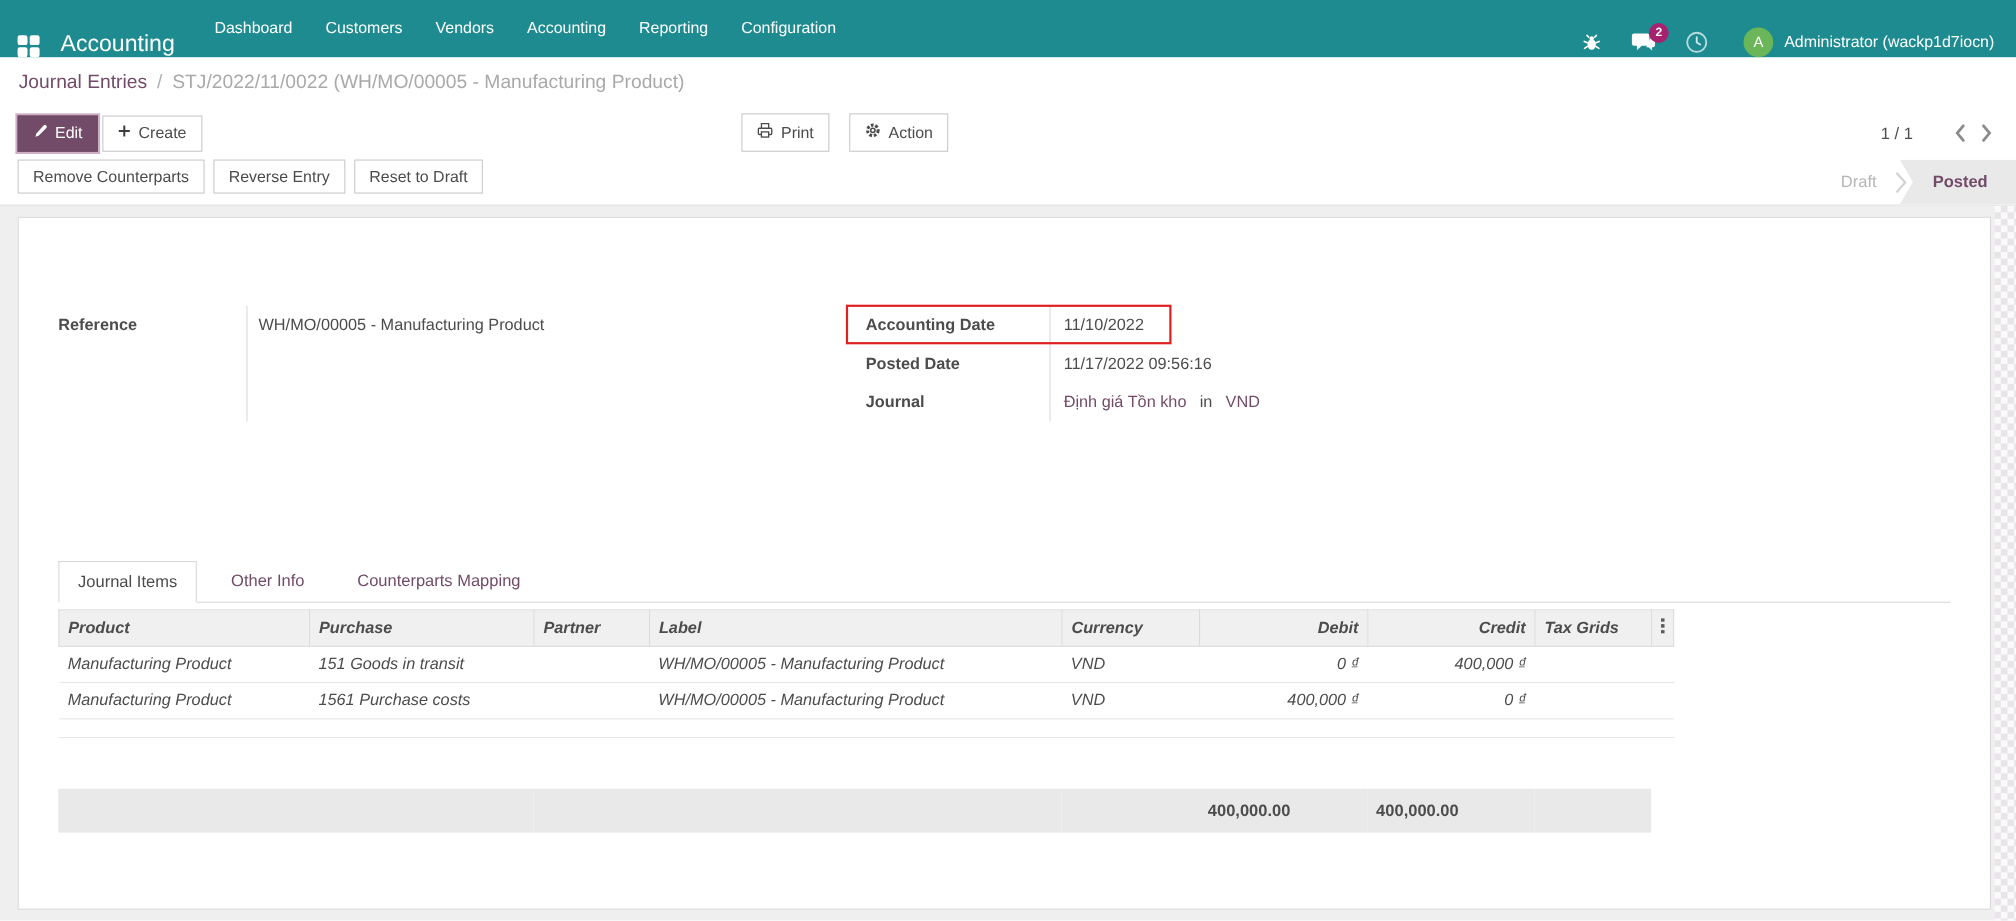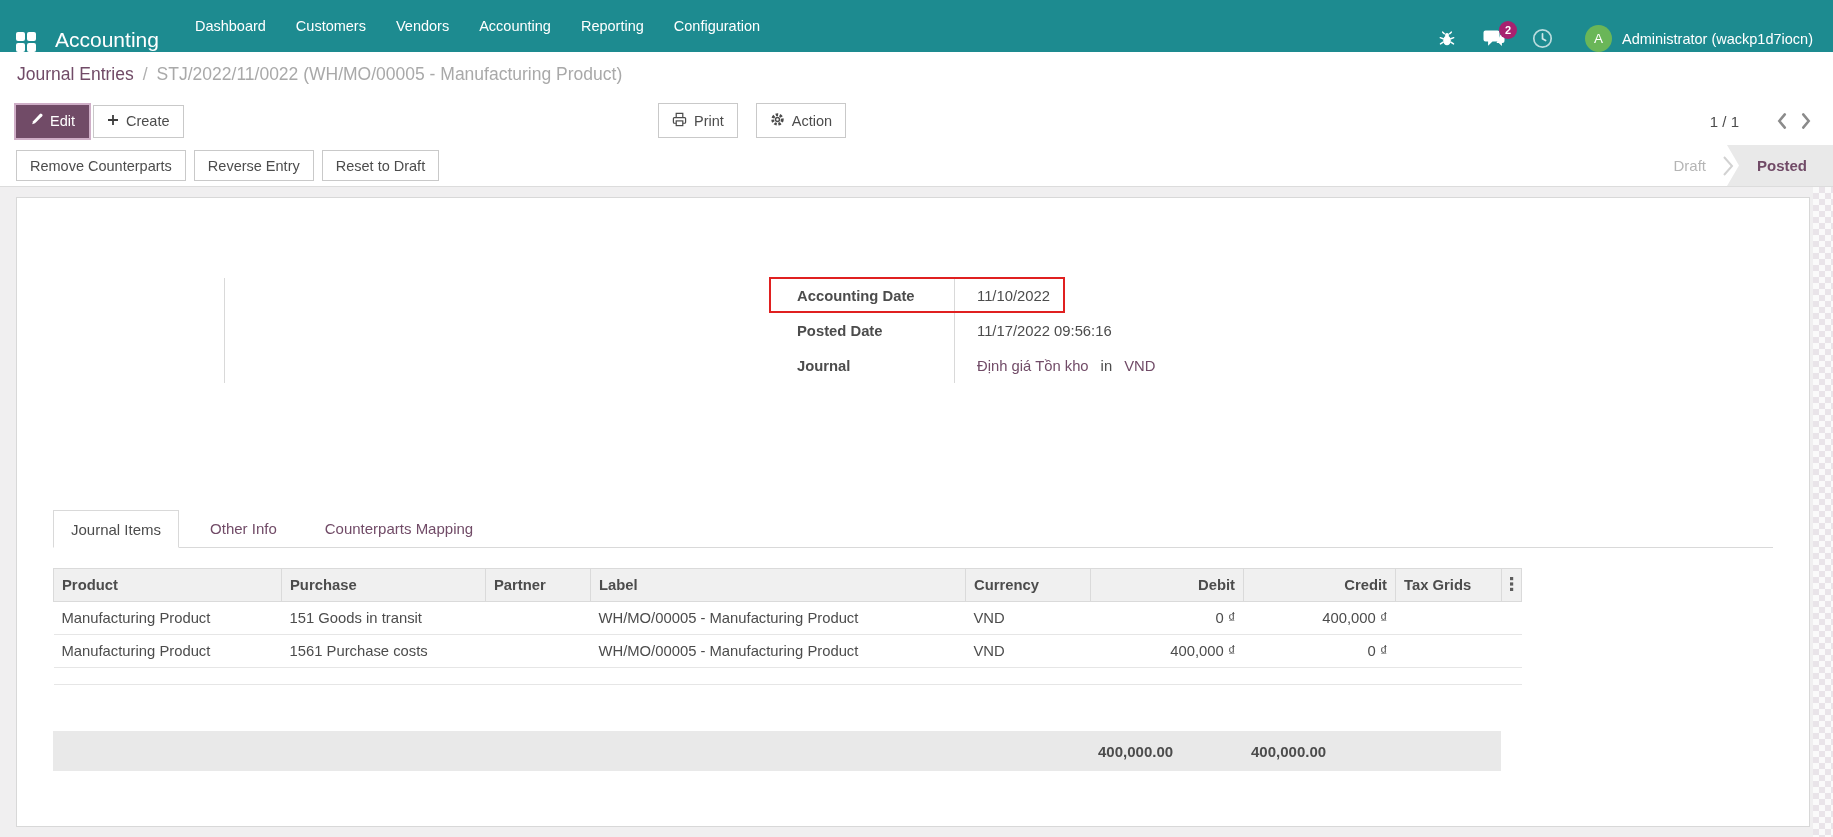--- a/index.html
+++ b/index.html
@@ -29,28 +29,28 @@
   .bc-link { color:var(--primary,#714b67); cursor:pointer; }
   .bc-sep { color:#b0b0b0; margin:0 9px; }
   .bc-current { color:#a9a9a9; }
 
   
   .control-row { height:48px; position:relative; display:flex; align-items:center; padding-left:16px; }
   .btn { height:33px; display:inline-flex; align-items:center; gap:7px; padding:0 13px; background:#fff;
     border:1px solid #c9c9c9; font-size:14.5px; color:#4c4c4c; cursor:pointer; font-family:inherit; white-space:nowrap; }
   .btn-primary { background:var(--primary,#714b67); border-color:var(--primary,#714b67); color:#fff;
     box-shadow:0 0 0 2px #cfaec7; margin-right:4px; }
-  .center-btns { position:absolute; left:658px; top:6px; display:flex; gap:18px; }
+  .center-btns { position:absolute; left:674px; top:6px; display:flex; gap:18px; }
   .center-btns .btn { height:35px; }
   .pager { position:absolute; right:14px; top:0; height:100%; display:flex; align-items:center; }
   .pager-count { font-size:15px; margin-right:30px; color:#4c4c4c; }
   .pager-arrow { background:none; border:none; padding:0 7px; cursor:pointer; display:flex; }
 
   
-  .status-row { height:42px; border-bottom:1px solid #dcdcdc; display:flex; align-items:center;
+  .status-row { height:42px; border-bottom:1px solid #dcdcdc; display:flex; align-items:flex-start;
     padding-left:16px; position:relative; }
   .status-btn { height:31px; margin-right:8px; }
   .statusbar-states { position:absolute; right:0; top:0; height:100%; display:flex; align-items:center; }
   .state-draft { color:#b5b5b5; font-size:15px; margin-right:16px; cursor:pointer; }
   .state-chev { margin-right:-7px; z-index:1; display:flex; }
   .state-active { height:100%; background:#e9e9e9; clip-path:polygon(0 0,100% 0,100% 100%,0 100%,12px 50%);
     display:flex; align-items:center; padding:0 26px 0 30px; color:var(--primary,#714b67);
     font-weight:700; font-size:15px; cursor:pointer; }
 
   
@@ -64,34 +64,34 @@
   .fields { display:flex; margin-top:30px; }
   .fgroup { position:relative; }
   .fgroup-left { width:716px; }
   .fgroup-right { width:620px; }
   .vline { position:absolute; top:0; bottom:0; width:1px; background:#d9d9d9; }
   .fgroup-left .vline { left:171px; }
   .fgroup-right .vline { left:185px; }
   .frow { height:35px; display:flex; align-items:center; }
   .frow label { font-weight:700; color:#4c4c4c; font-size:14.8px; }
   .fgroup-left .frow label { width:171px; }
-  .fgroup-right .frow { padding-left:28px; }
+  .fgroup-right .frow { padding-left:18px; }
   .fgroup-right .frow label { width:169px; }
   .fval { padding-left:11px; font-size:14.8px; color:#4c4c4c; }
   .red-box { position:absolute; left:0; top:-1px; width:296px; height:36px;
     border:2px solid var(--highlight,#e02020); pointer-events:none; z-index:2; }
   .link { color:var(--primary,#714b67); cursor:pointer; }
   .in-word { margin:0 12px; }
 
   .tabs { margin-top:127px; display:flex; border-bottom:1px solid #d9d9d9; }
   .tab { font-size:15px; padding:10px 17px 9px; color:var(--primary,#714b67); cursor:pointer; margin-bottom:-1px; }
   .tab.active { color:#4c4c4c; background:#fff; border:1px solid #d9d9d9; border-bottom:1px solid #fff; }
   .tab + .tab { margin-left:14px; }
 
-  .jtable { border-collapse:collapse; table-layout:fixed; width:1468px; margin-top:20px; font-size:14.8px; }
+  .jtable { border-collapse:collapse; table-layout:fixed; width:1468px; margin-top:6px; font-size:14.8px;font-style:italic; }
   .jtable th { background:#f0f0f0; border:1px solid #dadada; font-weight:700; text-align:left;
     height:33px; padding:0 8px; color:#4c4c4c; cursor:pointer; white-space:nowrap; overflow:hidden; }
   .jtable th.num { text-align:right; }
   .jtable td { border-bottom:1px solid #e6e6e6; height:33px; padding:0 8px; white-space:nowrap; overflow:hidden; }
   .jtable td.num { text-align:right; }
   .jtable tr.empty-row td { height:17px; }
   .jtable th.dots-col { text-align:center; padding:0; }
 
   .totals-table { border-collapse:collapse; table-layout:fixed; width:1448px; margin-top:46px; font-size:15px; }
   .totals-table td { background:#e9e9e9; height:40px; padding:0 8px; font-weight:700; }
@@ -215,20 +215,24 @@
     <span class="state-active">Posted</span>
   </div>
 </div>
 
 <div class="content">
   <div class="sheet">
 
     <div class="fields">
       <div class="fgroup fgroup-left">
         <div class="vline"></div>
+        <div class="frow">
+          <label>Reference</label>
+          <div class="fval">WH/MO/00005 - Manufacturing Product</div>
+        </div>
         <div class="frow"></div>
         <div class="frow"></div>
       </div>
       <div class="fgroup fgroup-right">
         <div class="vline"></div>
         <div class="red-box"></div>
         <div class="frow">
           <label>Accounting Date</label>
           <div class="fval">11/10/2022</div>
         </div>

